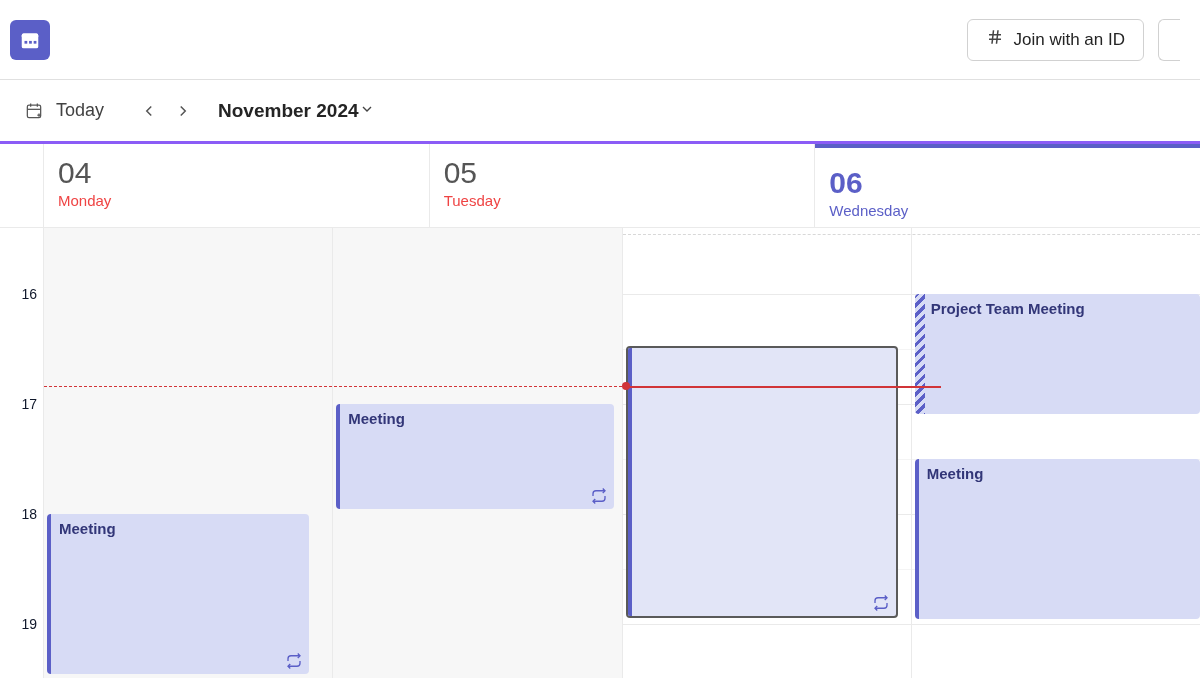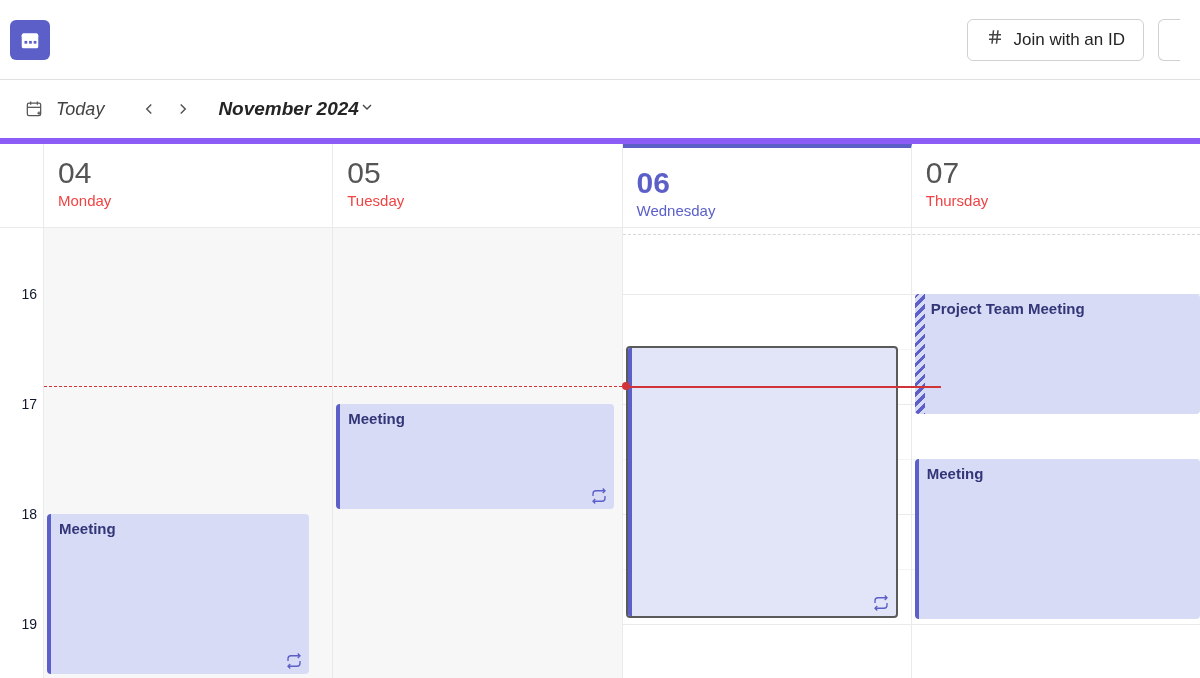--- a/index.html
+++ b/index.html
@@ -55,22 +55,21 @@
     border-left: 1px solid #d1d1d1;
     border-radius: 6px 0 0 6px;
     background: #fff;
   }
   
   .navbar {
     display: flex;
     align-items: center;
     height: 64px;
     padding-left: 20px;
-    border-bottom: 6px solid #8b5cf6;
-    font-style: italic;
+    border-bottom: 3px solid #8b5cf6;
   }
   .nav-icon-btn {
     display: flex; align-items: center; justify-content: center;
     width: 28px; height: 28px;
     cursor: pointer;
     color: #555;
   }
   .nav-today {
     font-size: 18px;
     color: #424242;
@@ -289,24 +288,20 @@
       <div class="day-name">Monday</div>
     </div>
     <div class="day-col-head">
       <div class="day-num">05</div>
       <div class="day-name">Tuesday</div>
     </div>
     <div class="day-col-head current">
       <div class="day-num">06</div>
       <div class="day-name">Wednesday</div>
     </div>
-    <div class="day-col-head">
-      <div class="day-num">07</div>
-      <div class="day-name">Thursday</div>
-    </div>
   </div>
 
   <div class="dotted-line" style="top:90px"></div>
   <div class="hour-line" style="top:150px"></div>
   <div class="half-line" style="top:205px"></div>
   <div class="hour-line" style="top:260px"></div>
   <div class="half-line" style="top:315px"></div>
   <div class="hour-line" style="top:370px"></div>
   <div class="half-line" style="top:425px"></div>
   <div class="hour-line" style="top:480px"></div>

